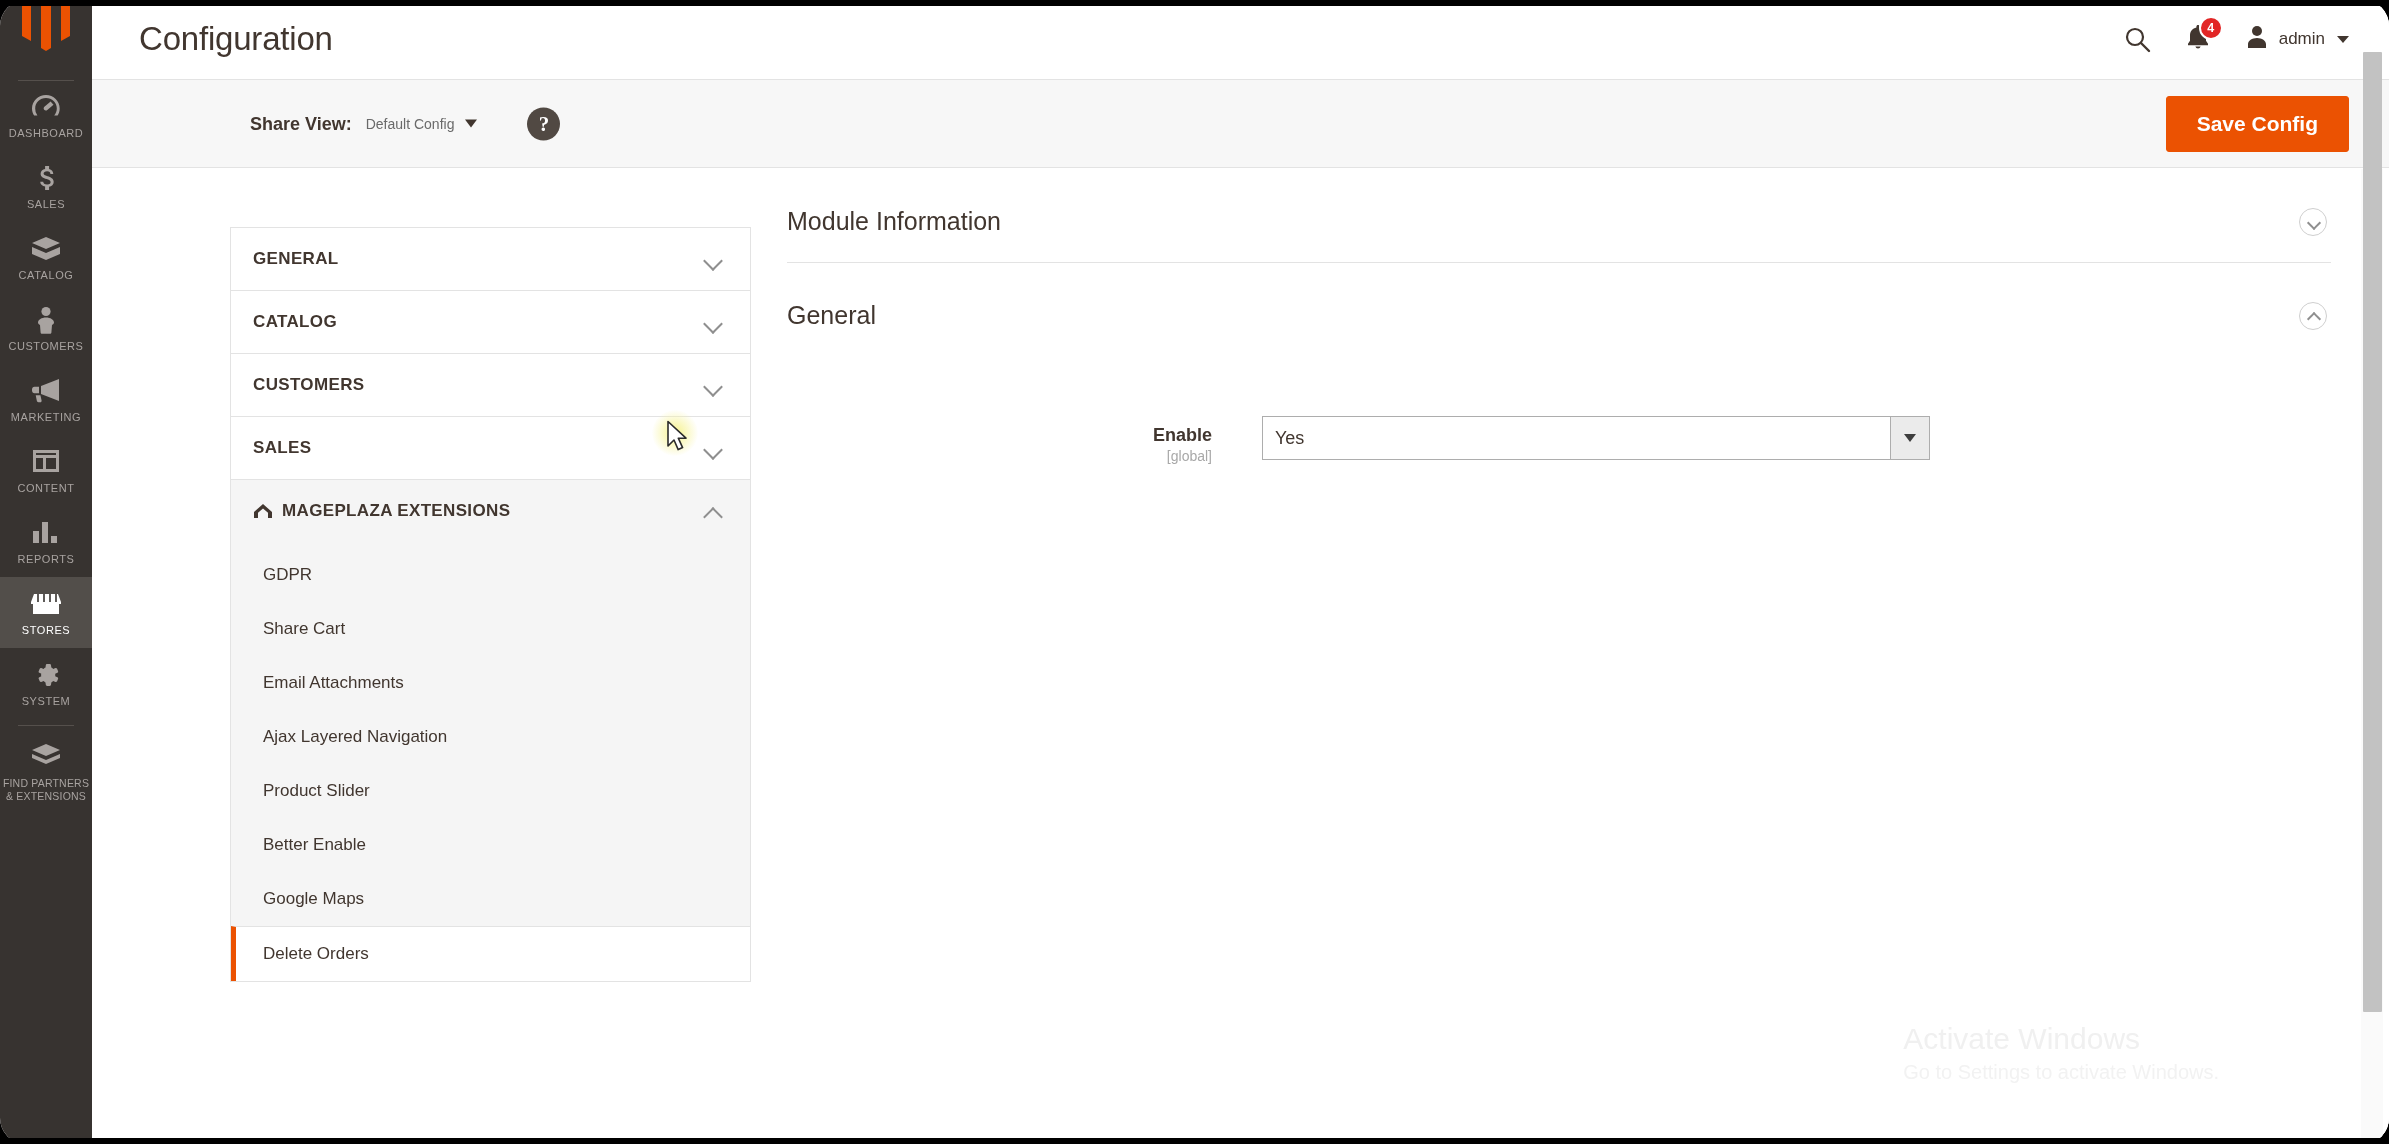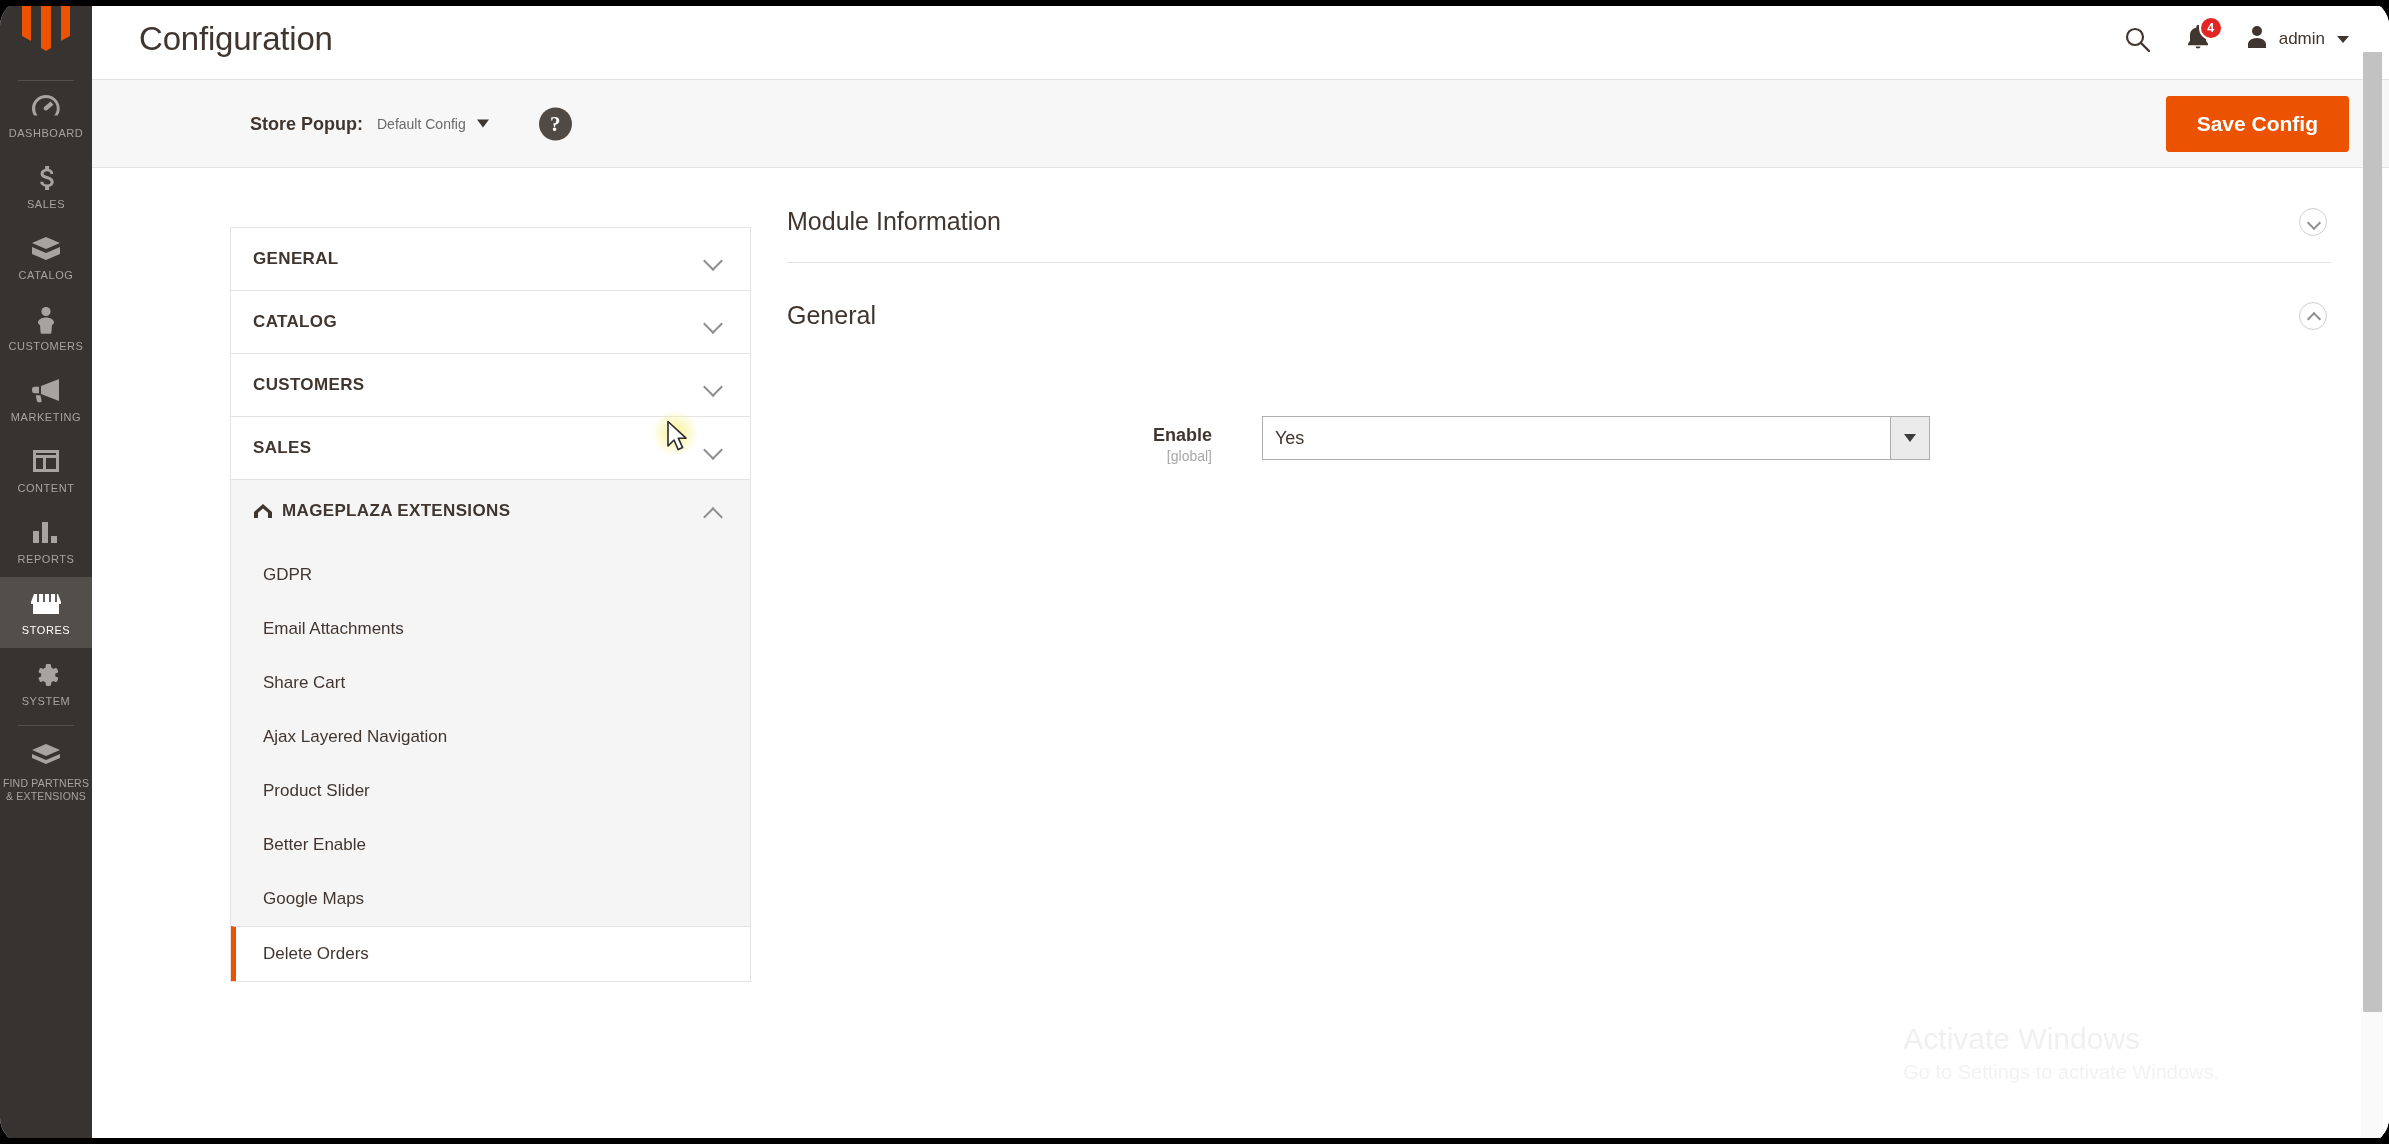--- a/index.html
+++ b/index.html
@@ -613,21 +613,21 @@
           </span>
           <span id="user-name">admin</span>
           <span id="user-caret"></span>
         </div>
 
       </div>
     </header>
 
     <div id="page-actions">
       <div id="store-switcher">
-        <span id="store-view-label">Store Popup:</span>
+        <span id="store-view-label">Share View:</span>
         <span id="store-view-value">
           <span>Default Config</span>
           <span id="store-view-caret"></span>
         </span>
         <span id="help-icon">?</span>
       </div>
       <button id="save-config-button">Save Config</button>
     </div>
 
     <div id="page-body">
@@ -670,22 +670,22 @@
                   <path d="M10 1L1 9v6h4V9.8L10 5.4l5 4.4V15h4V9L10 1z" fill="#41362f"></path>
                 </svg>
               </span>
               <span>Mageplaza Extensions</span>
             </span>
             <span class="chev up"></span>
           </div>
 
           <div class="cfg-sub">
             <a class="cfg-sub-item">GDPR</a>
+            <a class="cfg-sub-item">Share Cart</a>
             <a class="cfg-sub-item">Email Attachments</a>
-            <a class="cfg-sub-item">Share Cart</a>
             <a class="cfg-sub-item">Ajax Layered Navigation</a>
             <a class="cfg-sub-item">Product Slider</a>
             <a class="cfg-sub-item">Better Enable</a>
             <a class="cfg-sub-item">Google Maps</a>
             <a class="cfg-sub-item active">Delete Orders</a>
           </div>
         </div>
       </div>
 
       <div id="config-content">

